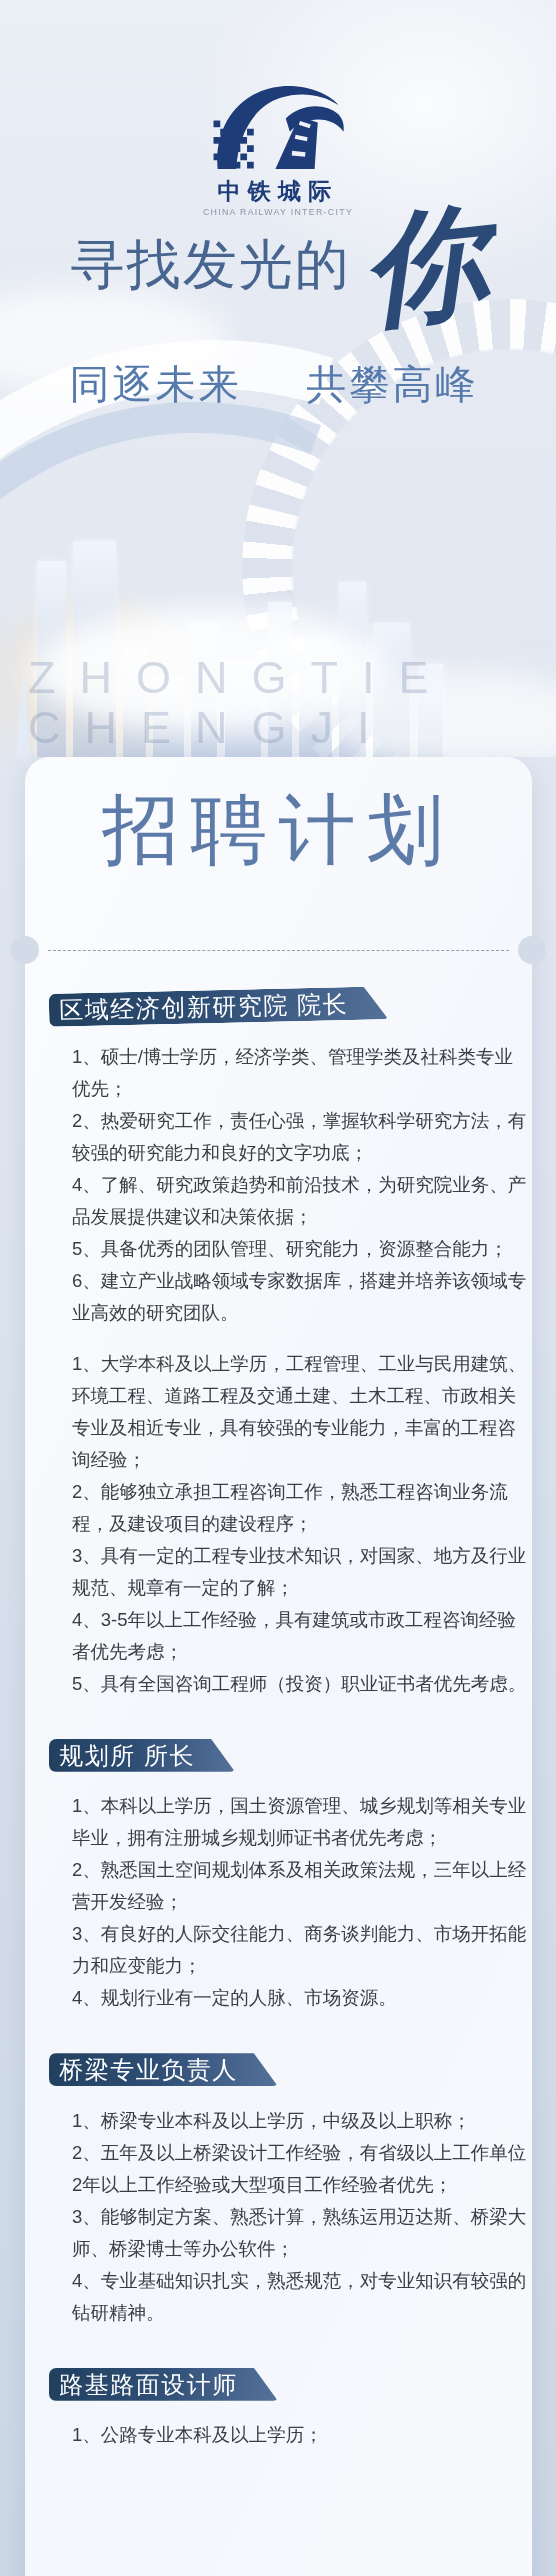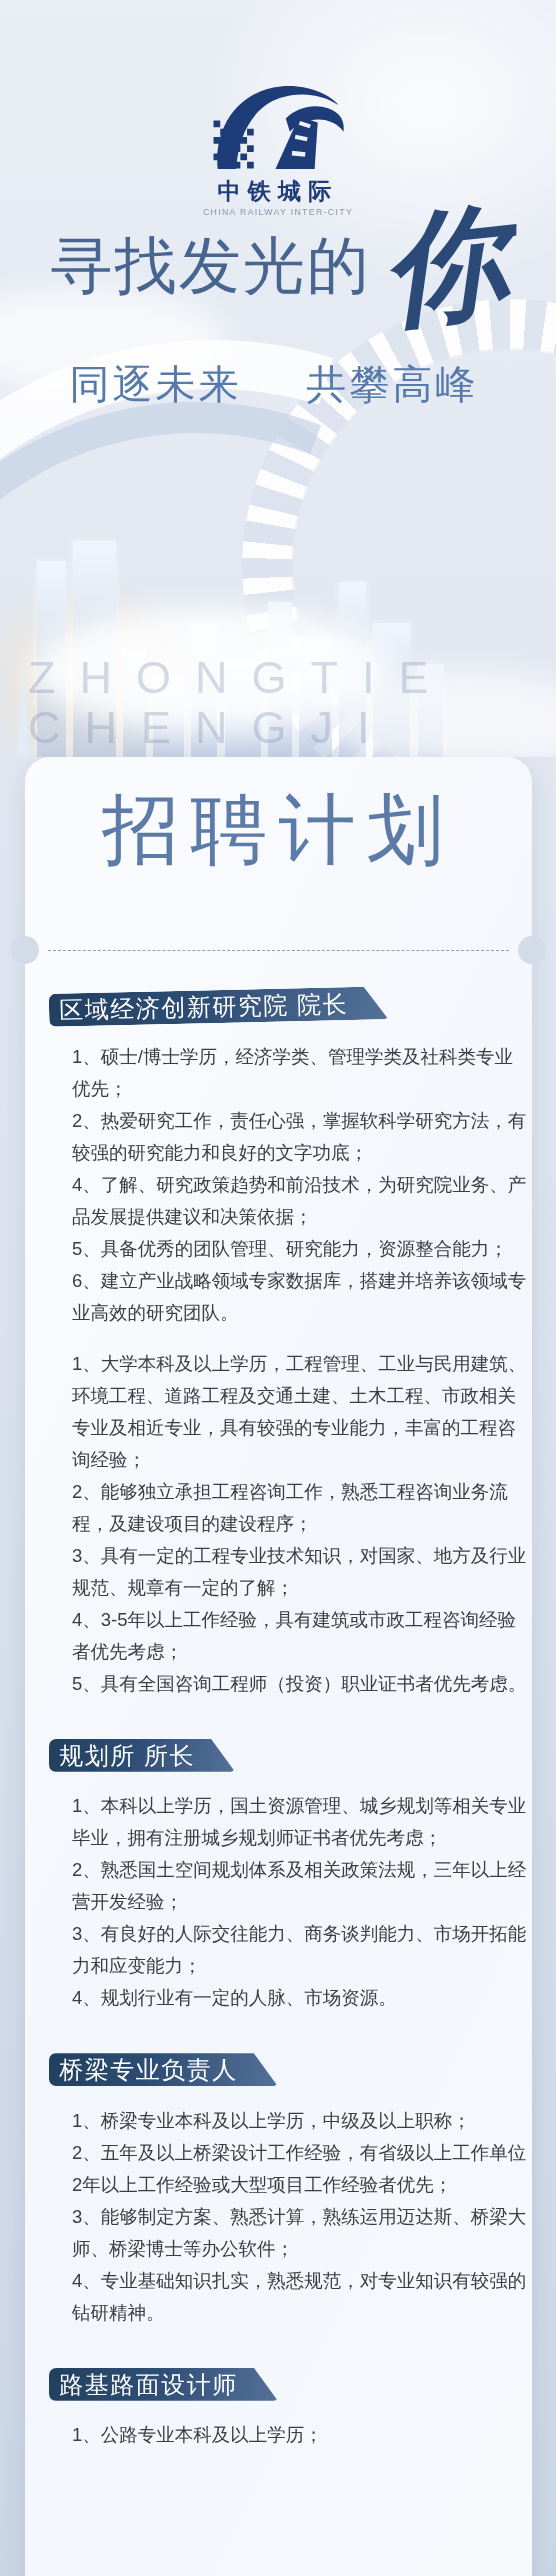--- a/index.html
+++ b/index.html
@@ -31,21 +31,21 @@
   .spire{width:0;height:0;border-left:7.2px solid transparent;border-right:7.2px solid transparent;
     border-bottom:93px solid rgba(226,235,247,.9);}
   .watermark{position:absolute;left:28px;top:653px;color:rgba(116,137,173,.30);
     font-size:45px;letter-spacing:24px;font-weight:400;line-height:1.12;white-space:nowrap;}
   
   .logo-wrap{position:absolute;top:71px;left:0;width:556px;text-align:center;}
   .logo-cn{margin-top:5.2px;font-size:23px;font-weight:700;color:#1e3c78;letter-spacing:7.2px;}
   .logo-en{margin-top:0;font-size:8.8px;color:#8b94a8;letter-spacing:1.3px;}
   
   .main-title{position:absolute;top:204px;left:0;width:556px;text-align:center;white-space:nowrap;}
-  .mt-main{font-size:62px;color:#47658f;letter-spacing:2.1px;font-weight:500;vertical-align:middle;}
+  .mt-main{font-size:54px;color:#47658f;letter-spacing:2.1px;font-weight:500;vertical-align:middle;}
   .mt-accent{display:inline-block;font-family:"DejaVu Serif",serif;font-style:italic;font-weight:700;
     font-size:123px;color:#2b4a78;transform:rotate(-6deg);vertical-align:middle;margin-left:9.3px;line-height:1;}
   .subtitle{position:absolute;top:357px;left:0;width:548px;text-align:center;
     font-size:40px;color:#567aab;letter-spacing:3.1px;font-weight:500;}
   .subtitle .gap{display:inline-block;width:36px;}
   
   .card{position:absolute;left:25px;top:757px;width:507px;height:2344px;border-radius:25px;
     background:linear-gradient(115deg,#fbfcfe 0%,#f3f6fb 45%,#f8fafd 100%);
     box-shadow:0 9.3px 26px rgba(90,110,150,.18);}
   .plan-title{padding-top:30px;text-align:center;font-size:77px;line-height:1.1;

